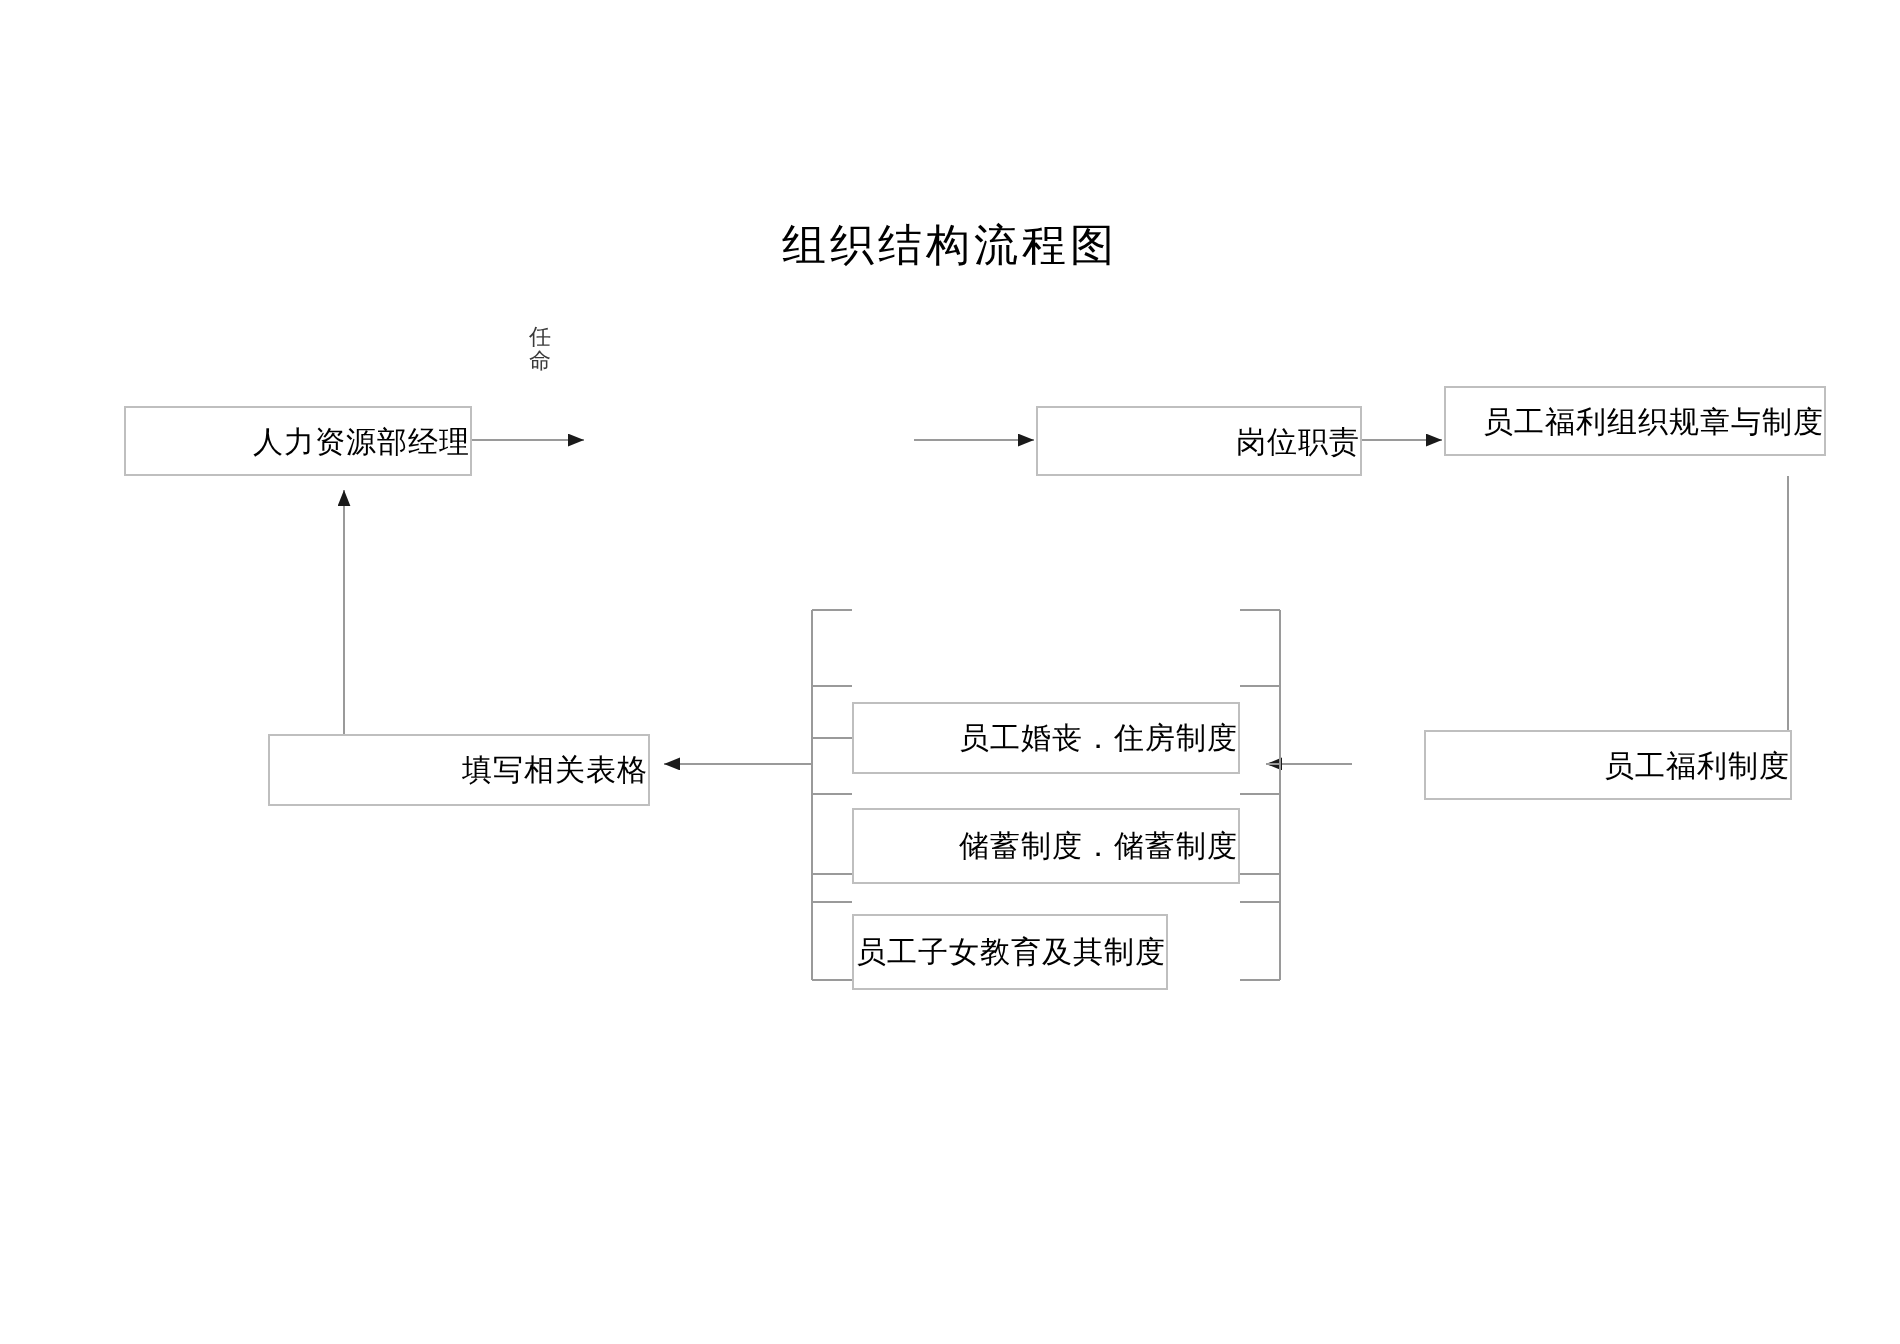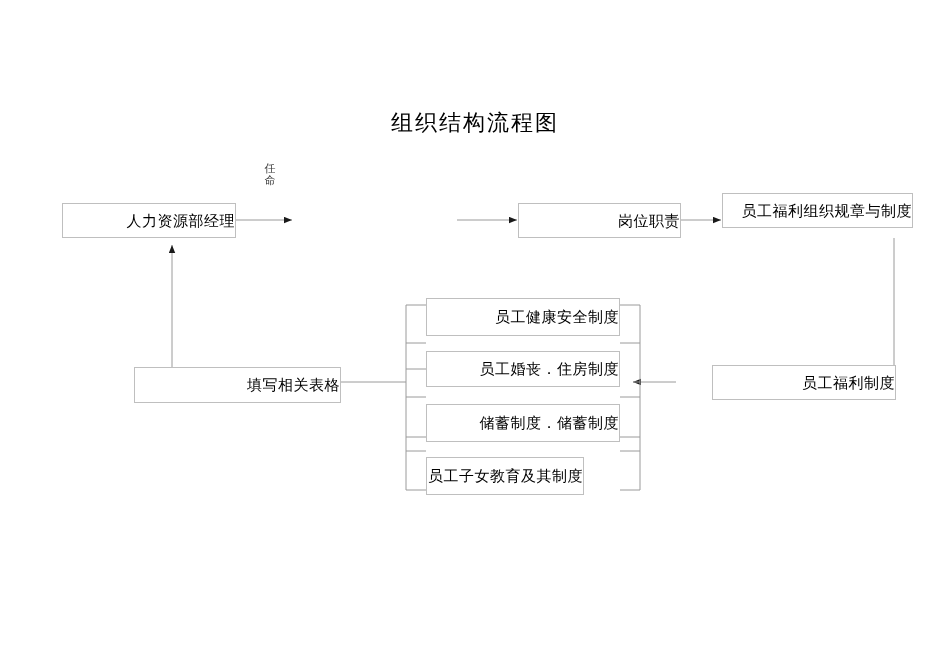--- a/index.html
+++ b/index.html
@@ -111,39 +111,36 @@
 
 
   <div class="node" style="left:518px; top:203px; width:163px; height:35px;">
     <span>岗位职责</span>
   </div>
 
   <div class="node" style="left:722px; top:193px; width:191px; height:35px;">
     <span>员工福利组织规章与制度</span>
   </div>
 
-  <div class="node" style="left:426px; top:298px; width:194px; height:38px;">
-    <span>员工健康安全制度</span>
-  </div>
 
   <div class="node" style="left:426px; top:351px; width:194px; height:36px;">
     <span>员工婚丧．住房制度</span>
   </div>
 
   <div class="node" style="left:426px; top:404px; width:194px; height:38px;">
     <span>储蓄制度．储蓄制度</span>
   </div>
 
   <div class="node" style="left:426px; top:457px; width:158px; height:38px;">
     <span>员工子女教育及其制度</span>
   </div>
 
   <div class="node" style="left:676px; top:365px; width:184px; height:35px;margin-left:36px;">
     <span>员工福利制度</span>
   </div>
 
-  <div class="node" style="left:134px; top:367px; width:207px; height:36px;">
+  <div class="node" style="left:134px; top:367px; width:191px; height:36px;">
     <span>填写相关表格</span>
   </div>
 
   <div class="edge-label" style="left:263px; top:163px;">任命</div>
 
 </div>
 
 </body></html>

